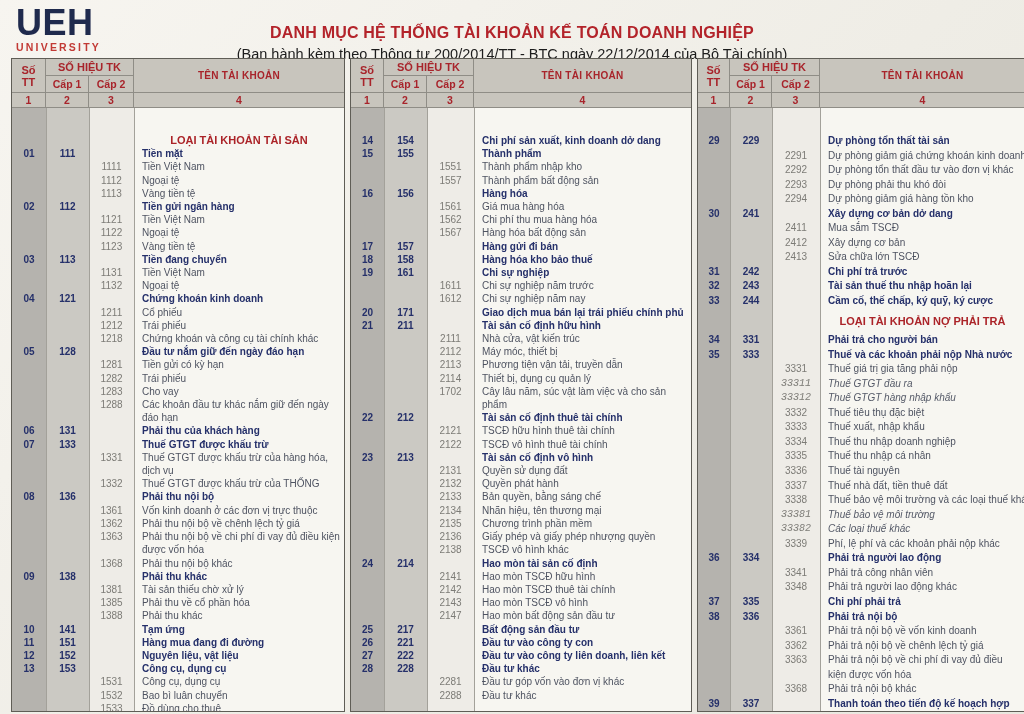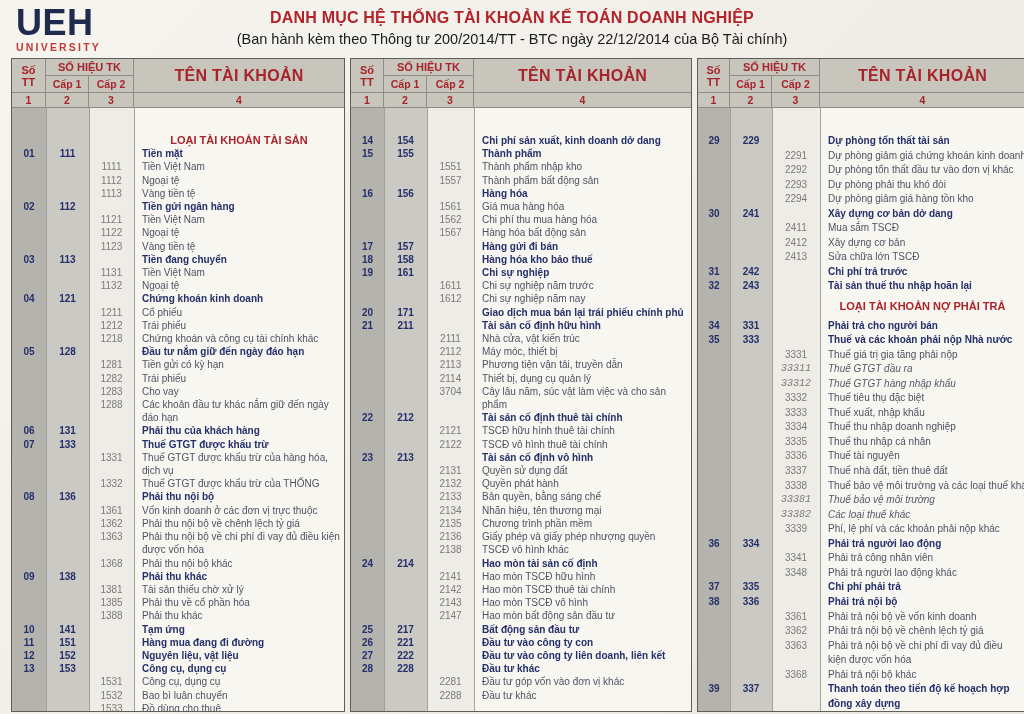--- a/index.html
+++ b/index.html
@@ -10,21 +10,21 @@
     background:linear-gradient(135deg,#f7f5f0 0%,#efede6 55%,#e9e7df 100%);
     position:relative; overflow:hidden;
     -webkit-font-smoothing:antialiased;
   }
 
   
   .page-header { position:absolute; top:0; left:0; width:1024px; height:70px; }
   .logo { position:absolute; left:16px; top:5px; line-height:1; }
   .logo-main { font-size:36px; font-weight:bold; color:#1f2a4d; letter-spacing:0.5px; font-stretch:condensed; }
   .logo-sub  { font-size:10.5px; font-weight:bold; color:#c23a35; letter-spacing:2.2px; margin-top:1px; }
-  .titles { text-align:center; padding-top:9px; }
+  .titles { text-align:center; padding-top:24px; }
   .doc-title { color:#b3232a; font-weight:bold; font-size:16px; letter-spacing:0.2px; }
   .doc-subtitle { color:#1c1c1c; font-size:14.5px; margin-top:4px; }
 
   
   .tables { position:absolute; top:58px; left:11px; display:flex; gap:5px; }
   .tbl {
     height:654px; border:1.5px solid #5f5d56; background:#4c1d95;
     display:flex; flex-direction:column; position:relative;
   }
   .tbl1 { width:334px; --c1:34px; --c2:77px; --c3:122px; --cols:34px 43px 45px 1fr; --lh:13.2px; }
@@ -38,21 +38,21 @@
     grid-template-rows:17px 16px 15px;
     grid-template-areas:"so hieu hieu ten" "so cap1 cap2 ten" "n1 n2 n3 n4";
     background:#c8c5bd; color:#a8242b; font-weight:bold;
     border-bottom:1px solid #8f8d86; flex:0 0 auto;
   }
   .thead div { display:flex; align-items:center; justify-content:center; }
   .h-so   { grid-area:so;   border-right:1px solid #8f8d86; font-size:11px; line-height:12px; text-align:center; }
   .h-hieu { grid-area:hieu; border-right:1px solid #8f8d86; border-bottom:1px solid #8f8d86; font-size:11px; }
   .h-cap1 { grid-area:cap1; border-right:1px solid #8f8d86; font-size:10.5px; }
   .h-cap2 { grid-area:cap2; border-right:1px solid #8f8d86; font-size:10.5px; }
-  .h-ten  { grid-area:ten;  font-size:16px; letter-spacing:0.3px; }
+  .h-ten  { grid-area:ten;  font-size:10px; letter-spacing:0.3px; }
   .h-n { font-size:10.5px; border-top:1px solid #8f8d86; }
   .h-n1 { grid-area:n1; border-right:1px solid #8f8d86; }
   .h-n2 { grid-area:n2; border-right:1px solid #8f8d86; }
   .h-n3 { grid-area:n3; border-right:1px solid #8f8d86; }
   .h-n4 { grid-area:n4; }
 
   
   .tbody {
     flex:1 1 auto; position:relative; overflow:hidden;
     background:linear-gradient(to right,
@@ -495,21 +495,21 @@
         </div>
         <div class="row l2">
           <div class="tt"></div>
           <div class="c1"></div>
           <div class="c2">2114</div>
           <div class="name">Thiết bị, dụng cụ quản lý</div>
         </div>
         <div class="row l2 wrap">
           <div class="tt"></div>
           <div class="c1"></div>
-          <div class="c2">3704</div>
+          <div class="c2">1702</div>
           <div class="name">Cây lâu năm, súc vật làm việc và cho sản phẩm</div>
         </div>
         <div class="row l1">
           <div class="tt">22</div>
           <div class="c1">212</div>
           <div class="c2"></div>
           <div class="name">Tài sản cố định thuê tài chính</div>
         </div>
         <div class="row l2">
           <div class="tt"></div>
@@ -717,20 +717,26 @@
           <div class="c1">242</div>
           <div class="c2"></div>
           <div class="name">Chi phí trả trước</div>
         </div>
         <div class="row l1">
           <div class="tt">32</div>
           <div class="c1">243</div>
           <div class="c2"></div>
           <div class="name">Tài sản thuế thu nhập hoãn lại</div>
         </div>
+        <div class="row l1">
+          <div class="tt">33</div>
+          <div class="c1">244</div>
+          <div class="c2"></div>
+          <div class="name">Cầm cố, thế chấp, ký quỹ, ký cược</div>
+        </div>
         <div class="spacer" style="height: 5px;"></div>
         <div class="row section">
           <div class="tt"></div>
           <div class="c1"></div>
           <div class="c2"></div>
           <div class="name">LOẠI TÀI KHOẢN NỢ PHẢI TRẢ</div>
         </div>
         <div class="spacer" style="height: 5px;"></div>
         <div class="row l1">
           <div class="tt">34</div>

